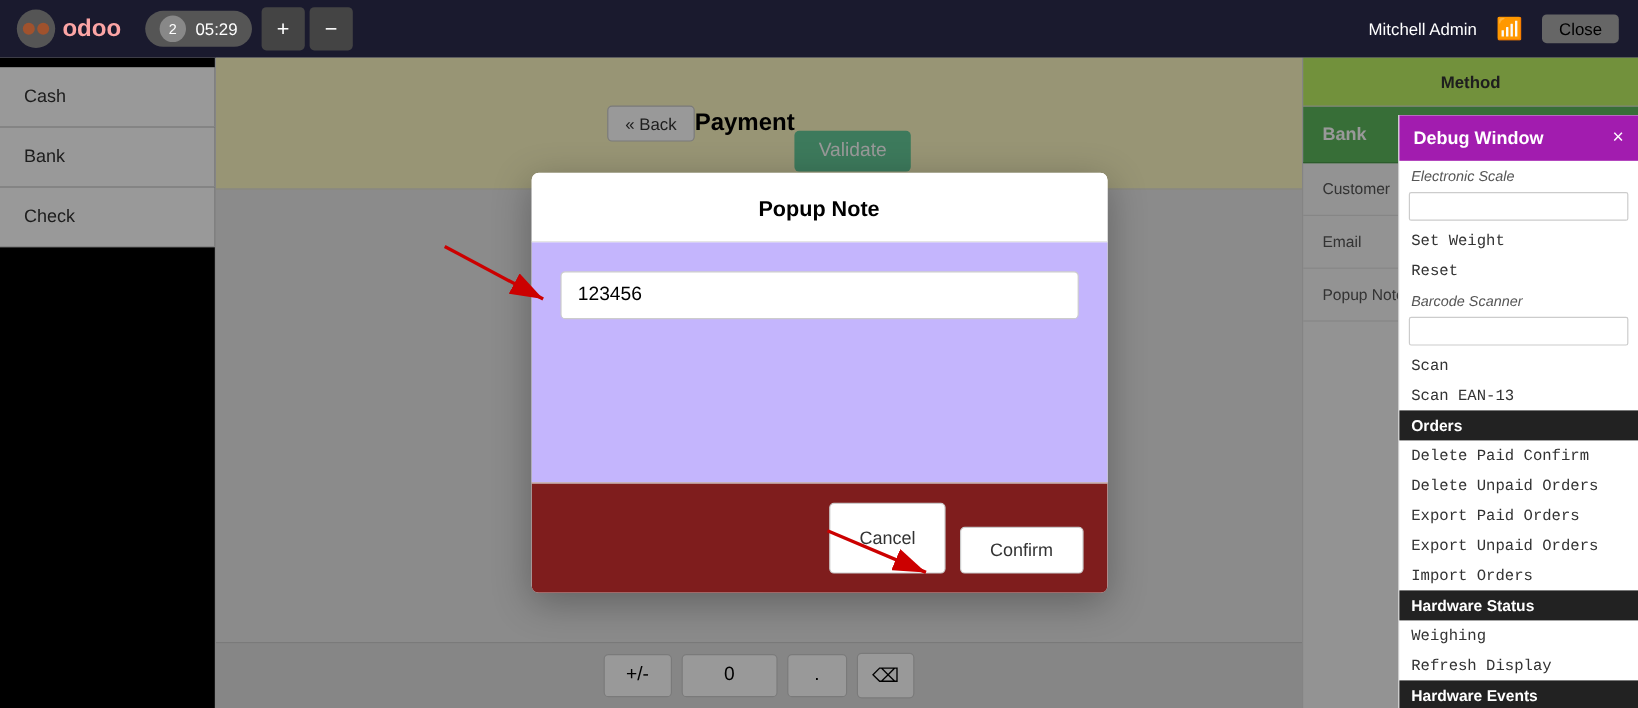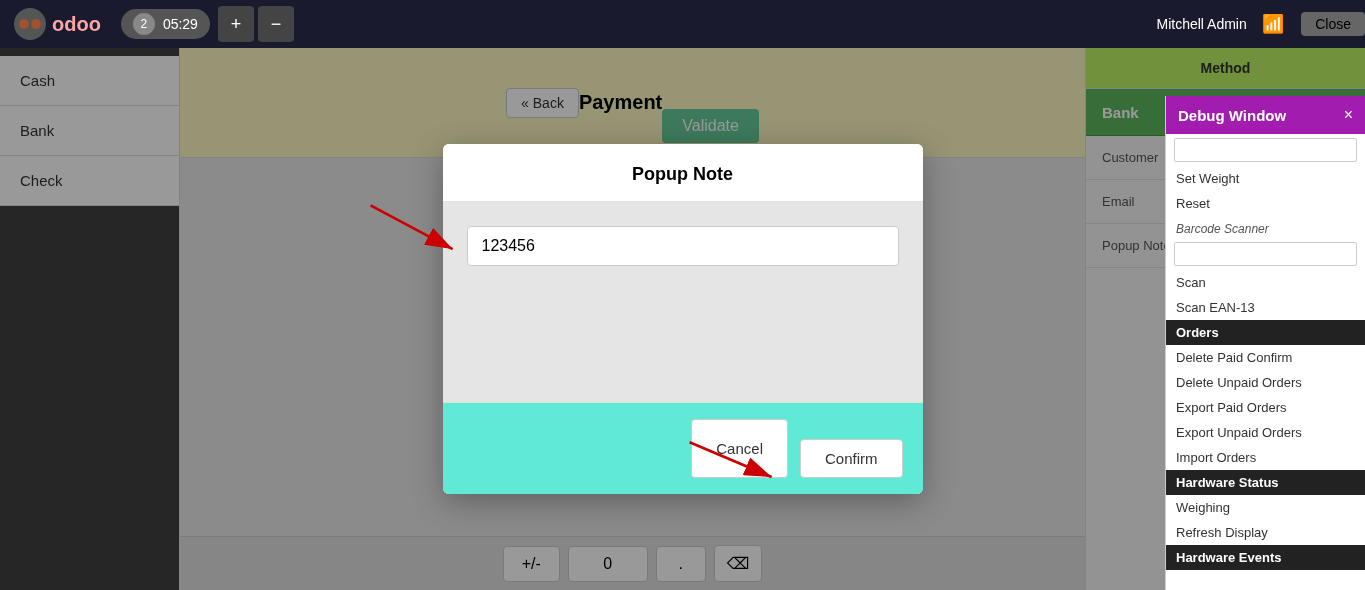--- a/index.html
+++ b/index.html
@@ -13,32 +13,32 @@
     .topbar-order-badge {
       background: #555; color: white; border-radius: 20px; padding: 4px 12px;
       font-size: 14px; display: flex; align-items: center; gap: 8px; margin-left: 8px;
     }
     .topbar-order-num { background: #888; border-radius: 50%; width: 22px; height: 22px; display:flex; align-items:center; justify-content:center; font-size:12px; }
     .topbar-icons { display: flex; align-items: center; margin-left: 8px; gap: 4px; }
     .topbar-icon-btn {
       background: #444; color: white; border: none; width: 36px; height: 36px;
       border-radius: 4px; font-size: 18px; cursor: pointer; display: flex; align-items: center; justify-content: center;
     }
-    .topbar-right { margin-left: auto; display: flex; align-items: center; gap: 16px; color: white; font-size: 14px; }
+    .topbar-right { margin-left: auto; display: flex; align-items: center; gap: 16px; padding-right: 16px; color: white; font-size: 14px; }
     .close-btn { background: #666; color: #000000; border: none; padding: 4px 14px; border-radius: 4px; cursor: pointer; font-size: 14px; }
     .wifi-icon { color: #4fc3f7; font-size: 18px; }
 
     
     .main-area {
       display: flex; height: calc(590px - 48px); position: relative;
     }
 
     
     .left-panel {
-      width: 180px; background: #404040; border-right: 1px solid #ddd;
+      width: 180px; background: #000000; border-right: 1px solid #ddd;
       padding-top: 8px;
     }
     .payment-method-item {
       padding: 16px 20px; border-bottom: 1px solid #ddd; font-size: 15px;
       background: white; cursor: pointer; color: #333;
     }
 
     
     .center-content {
       flex: 1; display: flex; flex-direction: column; background: #e8e8e8;
@@ -103,27 +103,27 @@
 
     
     .modal {
       background: white; border-radius: 6px; width: 480px; box-shadow: 0 8px 32px rgba(0,0,0,0.3);
       overflow: hidden; position: relative;
     }
     .modal-header {
       background: white; padding: 20px 24px 16px; text-align: center;
       font-size: 18px; font-weight: bold; border-bottom: 1px solid #e0e0e0;
     }
-    .modal-body { padding: 24px; background: #e5e5e5; min-height: 200px; }
+    .modal-body { padding: 24px; background: #c4b5fd; min-height: 200px; }
     .modal-input {
       width: 100%; padding: 10px 14px; font-size: 16px; border: 1px solid #ccc;
       border-radius: 4px; background: white; outline: none;
     }
     .modal-footer {
-      padding: 16px 20px; background: #5eead4; display: flex; justify-content: flex-end;
+      padding: 16px 20px; background: #7f1d1d; display: flex; justify-content: flex-end;
       gap: 12px; border-top: 1px solid #e0e0e0;
     }
     .modal-cancel-btn {
       background: white; border: 1px solid #ccc; padding: 10px 24px; border-radius: 4px;
       font-size: 15px; cursor: pointer; color: #333;
     }
     .modal-confirm-btn {
       background: white; border: 1px solid #ccc; padding: 10px 24px; border-radius: 4px;
       font-size: 15px; cursor: pointer; color: #333; font-weight: 500; margin-top: 20px;
     }
@@ -141,21 +141,21 @@
     .debug-close-btn { background: none; border: none; color: white; font-size: 16px; cursor: pointer; }
     .debug-section-label {
       font-size: 12px; color: #555; padding: 6px 10px 2px; font-style: italic;
     }
     .debug-input {
       width: calc(100% - 16px); margin: 4px 8px; padding: 4px 6px; font-size: 12px;
       border: 1px solid #ccc; border-radius: 2px;
     }
     .debug-btn {
       display: block; width: 100%; padding: 5px 10px; background: none; border: none;
-      text-align: left; cursor: pointer; font-size: 13px; color: #333;
+      text-align: left; cursor: pointer; font-size: 13px; color: #333; font-family: Liberation Mono, monospace;
     }
     .debug-section-header {
       background: #222; color: white; padding: 5px 10px; font-size: 13px; font-weight: bold;
     }
 
     
     .arrow-overlay {
       position: absolute; top: 0; left: 0; width: 100%; height: 100%;
       pointer-events: none; z-index: 150;
     }
@@ -260,20 +260,21 @@
       <line x1="700" y1="380" x2="790" y2="418" stroke="#cc0000" stroke-width="3" marker-end="url(#arrowhead2)"></line>
     </svg>
   </div>
 
   <div class="debug-window">
     <div class="debug-title-bar">
       <span>Debug Window</span>
       <button class="debug-close-btn">×</button>
     </div>
 
+    <div class="debug-section-label">Electronic Scale</div>
     <input class="debug-input" type="text" style="">
     <button class="debug-btn">Set Weight</button>
     <button class="debug-btn">Reset</button>
 
     <div class="debug-section-label">Barcode Scanner</div>
     <input class="debug-input" type="text" style="">
     <button class="debug-btn">Scan</button>
     <button class="debug-btn">Scan EAN-13</button>
 
     <div class="debug-section-header">Orders</div>

